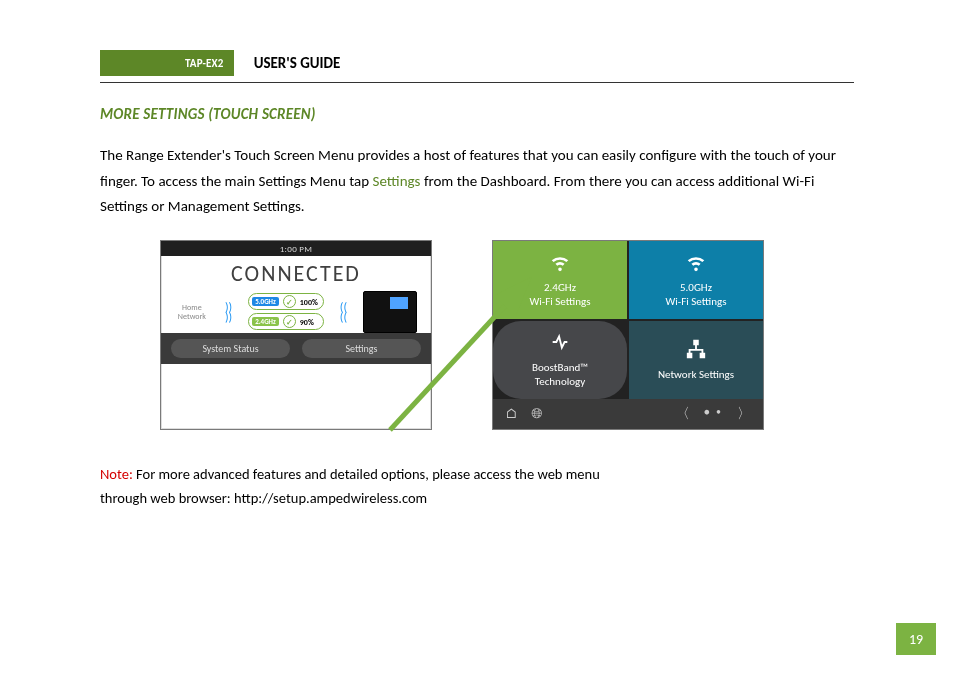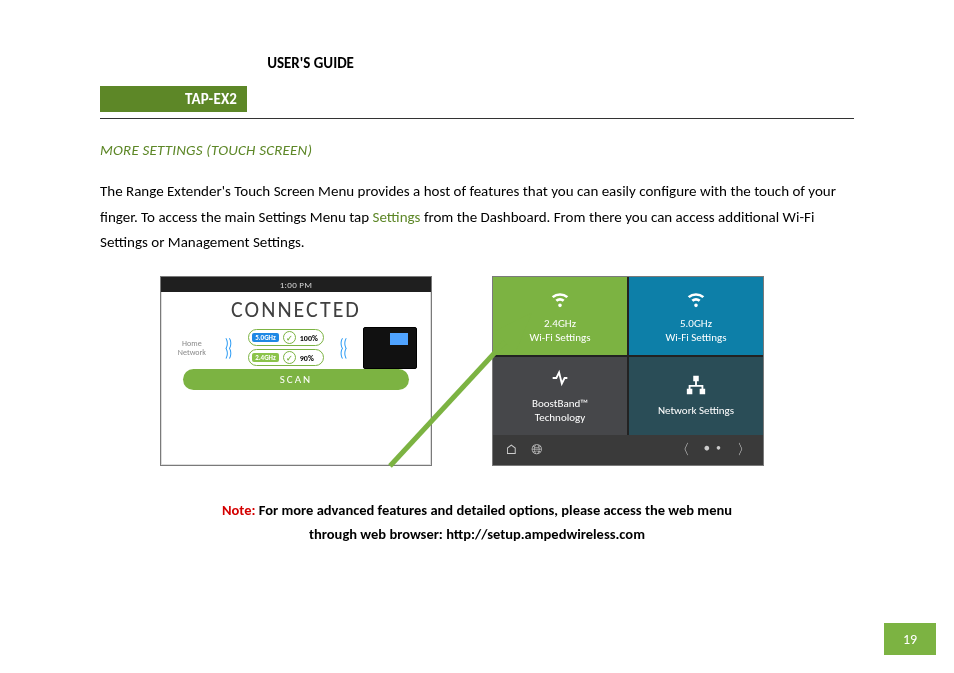--- a/index.html
+++ b/index.html
@@ -9,36 +9,36 @@
     font-family:"Segoe UI", Calibri, Arial, sans-serif;
     color:#000;
     position:relative;
   }
   .page { padding:50px 100px 30px 100px; }
 
   
   .header-row { display:flex; align-items:stretch; margin-bottom:6px; }
   .header-product {
     background:#5d8727; color:#fff;
-    font-weight:700; font-size:15px;
+    font-weight:700; font-size:11px;
     padding:4px 10px 4px 10px; letter-spacing:.2px;
-    display:flex; align-items:center;margin-top:36px;
+    display:flex; align-items:center;
   }
   .header-product::before{
     content:""; display:inline-block; width:75px; height:1px;
   }
   .header-title {
     font-weight:700; font-size:15px;
     padding:4px 20px; color:#000;
   }
   .header-rule { border:none; border-top:1px solid #333; margin:0 0 22px 0; }
 
   
   .section-heading {
-    color:#5d8727; font-style:italic; font-weight:400;
+    color:#5d8727; font-style:italic; font-weight:700;
     font-size:15px; margin:0 0 20px 0; letter-spacing:.2px;
   }
   .body-text { font-size:15px; line-height:1.7; margin-bottom:20px; }
   .body-text .kw { color:#5d8727; }
 
   
   .shots { display:flex; gap:60px; margin-left:60px; position:relative; }
   .device {
     width:270px; border:1px solid #7a7a7a; background:#fff;
     box-shadow:0 0 0 1px #ddd inset; font-size:10px;
@@ -89,45 +89,45 @@
     flex:1; background:#555; color:#ddd; text-align:center;
     border-radius:11px; padding:3px 0; font-size:10px;
   }
 
   
   .device2 { width:270px; border:1px solid #7a7a7a; background:#3b3b3b; font-size:11px; }
   .grid { display:grid; grid-template-columns:1fr 1fr; grid-template-rows:78px 78px; gap:2px; background:#222; }
   .tile { display:flex; flex-direction:column; align-items:center; justify-content:center; color:#fff; text-align:center; line-height:1.25; padding:4px; }
   .tile.green { background:#7cb342; }
   .tile.blue  { background:#0d7fa8; }
-  .tile.dark  { background:#46474a; }
+  .tile.dark  { background:#46474a;border-radius:28px; }
   .tile.darkblue { background:#2a4d57; }
   .tile .ico { font-size:20px; margin-bottom:2px; }
   .tile .ico svg{ width:28px; height:22px; fill:#fff; }
   .device2 .nav{
     background:#3a3a3a; color:#ccc; display:flex; align-items:center;
     justify-content:space-between; padding:6px 12px; font-size:14px;
   }
   .device2 .nav .navicons{ display:flex; gap:14px; }
   .device2 .nav .dots{ letter-spacing:2px; font-size:10px; }
 
   
   .arrow-svg { position:absolute; left:220px; top:14px; width:220px; height:190px; pointer-events:none; }
 
   
   .note{
-    text-align:center; font-weight:700; font-size:14.5px; line-height:1.7;
+    font-weight:400; font-size:14.5px; line-height:1.7;
     margin-top:32px;
   }
   .note .note-label{ color:#d40000; }
 
   
   .page-num{
     position:absolute; right:18px; bottom:18px;
-    background:#7cb342; color:#fff; width:52px; height:32px;
+    background:#7cb342; color:#fff; width:40px; height:32px;
     display:flex; align-items:center; justify-content:center;
     font-size:14px;
   }
 </style>
 </head>
 <body>
 
 <div class="page">
 
   <div class="header-row">
@@ -164,21 +164,24 @@
             <span class="check">✓</span>
             <span>90%</span>
           </div>
         </div>
         <div class="arcs">
             <span>((</span>
             <span>((</span>
           </div>
         <div class="router-box"></div>
       </div>
-      <div class="scan">SCAN</div>
+      <div class="bottom-tabs">
+        <div class="tab">System Status</div>
+        <div class="tab">Settings</div>
+      </div>
     </div>
 
     <svg class="arrow-svg" viewBox="0 0 220 190">
       <defs>
         <marker id="ah" markerWidth="10" markerHeight="10" refX="6" refY="3" orient="auto">
           <path d="M0,0 L8,3 L0,6 Z" fill="#7cb342"></path>
         </marker>
       </defs>
       <line x1="10" y1="176" x2="145" y2="30" stroke="#7cb342" stroke-width="5" marker-end="url(#ah)"></line>
     </svg>

